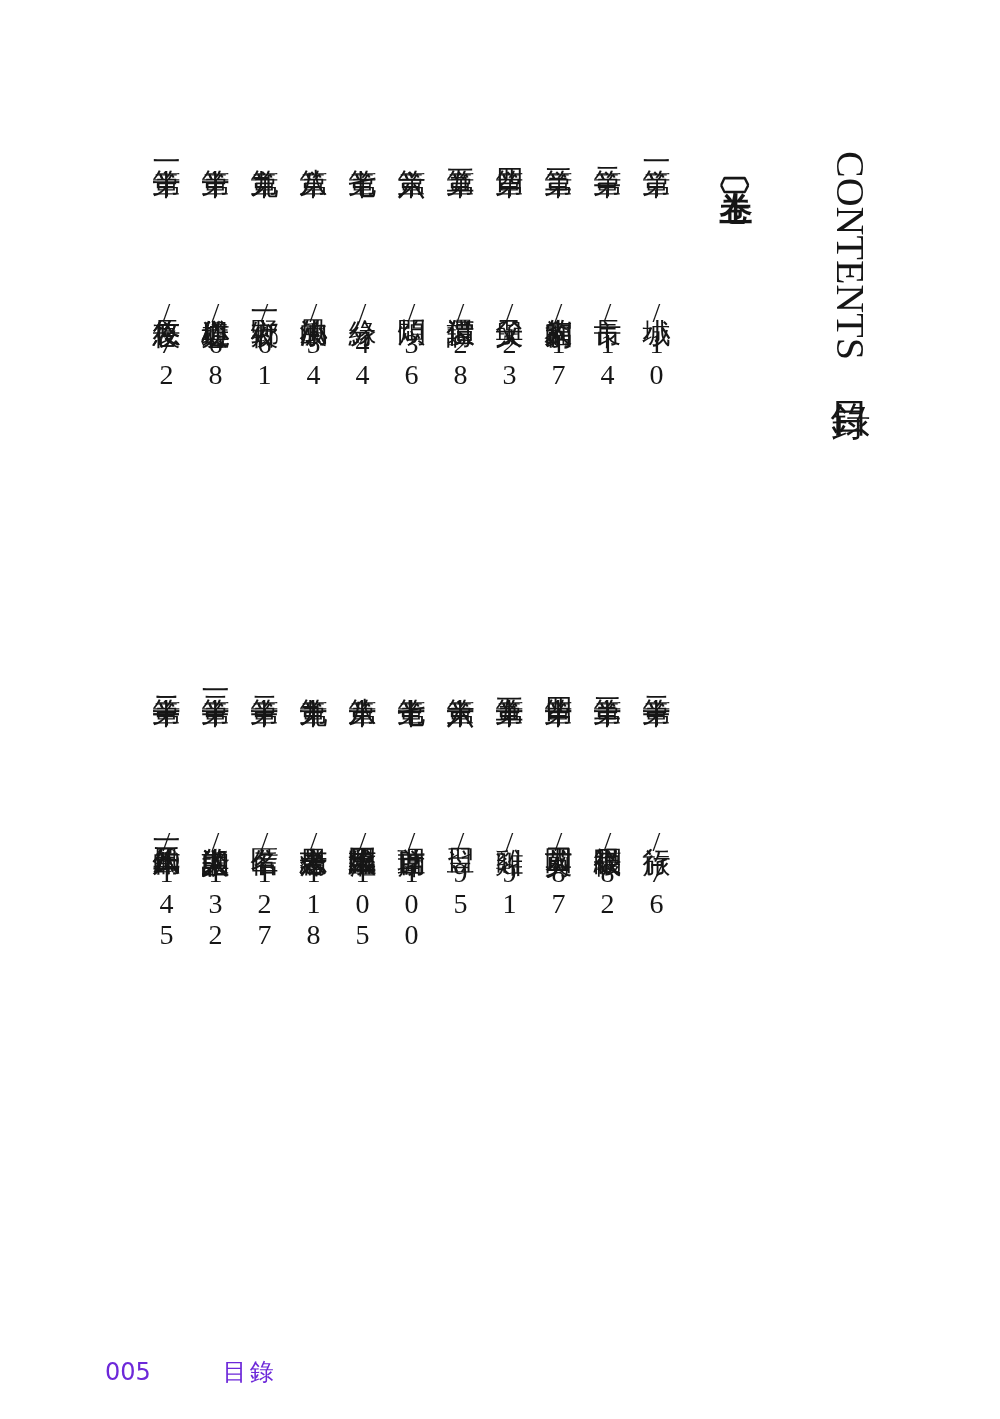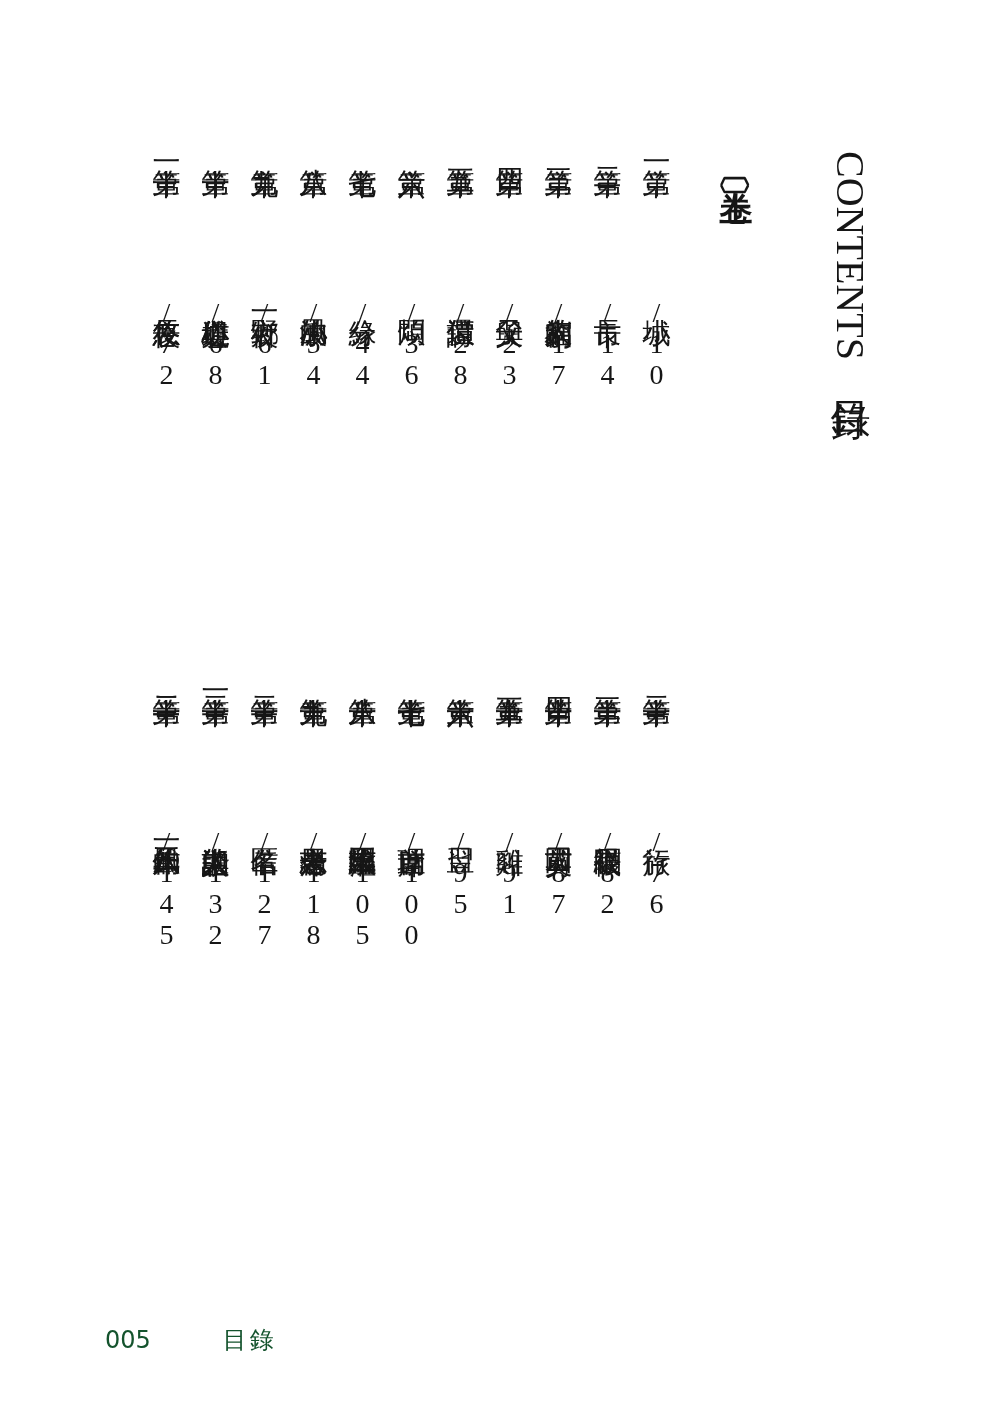--- a/index.html
+++ b/index.html
@@ -81,23 +81,23 @@
   
   .footer {
     position: absolute;
     left: 105px;
     top: 1324px;
     display: flex;
     align-items: baseline;
     gap: 72px;
     font-family: "DejaVu Sans", "Liberation Sans", sans-serif;
     font-size: 24px;
-    color: #14532d;
-  }
-  .footer .footer-label { letter-spacing: 3px; }
+    color: #6d28d9;
+  }
+  .footer .footer-label { letter-spacing: 3px; margin-top: 32px; }
 </style>
 </head>
 <body>
 
 <div class="page">
 
   <div class="main-title">CONTENTS 目錄</div>
 
   <div class="volume-label">〔上卷〕</div>
 

